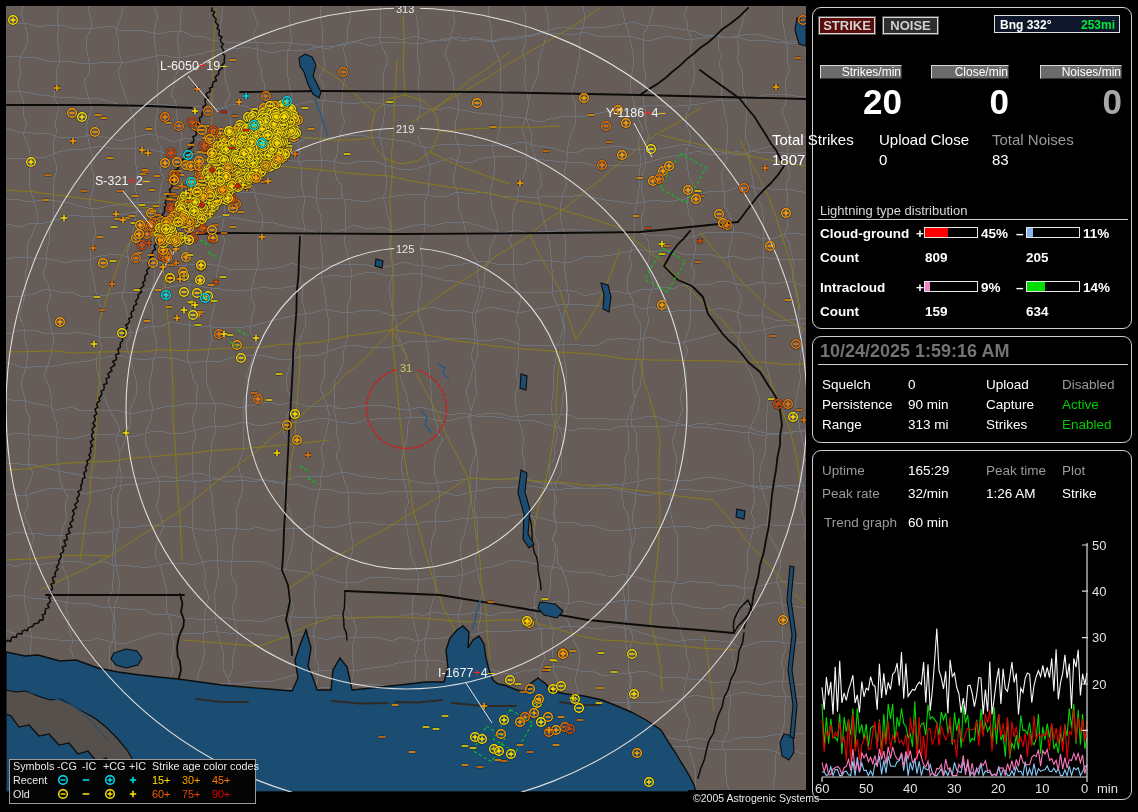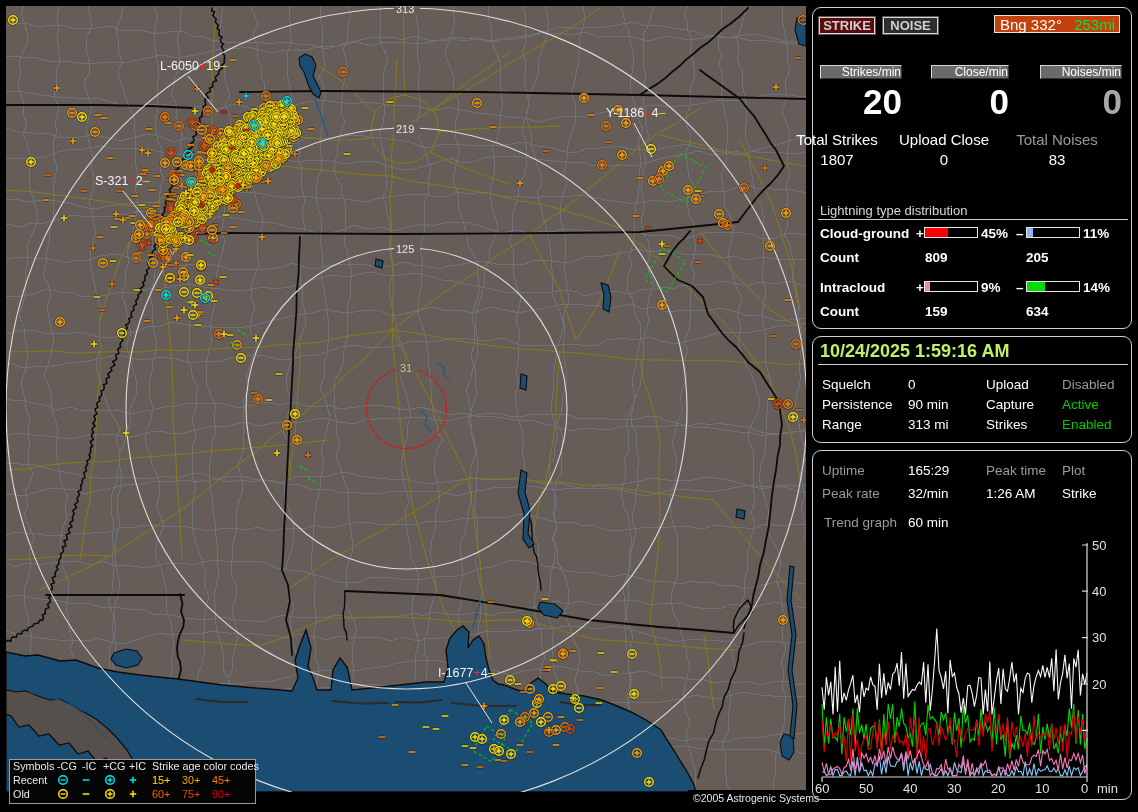--- a/index.html
+++ b/index.html
@@ -1,20 +1,20 @@
 <!DOCTYPE html>
 <html><head><meta charset="utf-8"><style>
 html,body{margin:0;padding:0;background:#000;width:1138px;height:812px;overflow:hidden}
 *{box-sizing:border-box}
 body{font-family:"Liberation Sans", sans-serif;position:relative}
 .panel{position:absolute;border:1px solid #cfcfcf;border-radius:9px;background:transparent}
 .btn{position:absolute;border:1px solid #d8d8d8;outline:1px solid #555;color:#d0d0d0;font-weight:bold;font-size:13px;text-align:center;line-height:16px}
 .mlab{position:absolute;top:65px;height:14px;background:#6a6a6a;border-top:1px solid #d8d8d8;border-left:1px solid #d8d8d8;border-right:1px solid #333;border-bottom:1px solid #333;color:#fff;font-size:12px;text-align:right;line-height:13px}
 .big{position:absolute;top:82px;font-size:35px;font-weight:bold;text-align:right}
-.tot{position:absolute;font-size:15px;text-align:center}
+.tot{position:absolute;font-size:15px;text-align:left}
 .drow{position:absolute;left:820px;width:310px;height:16px;font-size:13.5px;font-weight:bold;color:#fff}
 .drow .dl{position:absolute;left:0;top:0}
 .drow .pm{position:absolute;top:0}
 .drow .bar{position:absolute;top:1px;width:54px;height:11px;border:1px solid #e8e8e8;display:inline-block}
 .drow .fill{position:absolute;left:0;top:0;height:9px;display:inline-block}
 .drow .pv{position:absolute;top:0}
 .irow{position:absolute;left:812px;width:332px;height:16px;font-size:13.5px}
 .irow .ic{position:absolute;top:0;color:#9a9a9a}
 .irow .w{color:#fff}
 .irow .g{color:#00cc00}
@@ -1371,21 +1371,21 @@
 </g>
 </g>
 </svg>
 
 <div class="panel" style="left:812px;top:7px;width:320px;height:322px"></div>
 <div class="panel" style="left:812px;top:336px;width:320px;height:107px"></div>
 <div class="panel" style="left:812px;top:450px;width:320px;height:350px"></div>
 
 <div class="btn" style="left:819px;top:17px;width:56px;height:17px;background:#5c0b0b">STRIKE</div>
 <div class="btn" style="left:883px;top:17px;width:55px;height:17px;background:#2e2e2e">NOISE</div>
-<div style="position:absolute;left:994px;top:15px;width:126px;height:18px;background:#c2410c;border:1px solid #e0e0e0;color:#fff;font-weight:normal;font-size:15px;line-height:18px;padding-left:5px">Bng 332°<span style="color:#00e838;float:right;margin-right:4px">253mi</span></div>
+<div style="position:absolute;left:994px;top:15px;width:126px;height:18px;background:#0f172a;border:1px solid #e0e0e0;color:#fff;font-weight:bold;font-size:12px;line-height:18px;padding-left:5px">Bng 332°<span style="color:#00e838;float:right;margin-right:4px">253mi</span></div>
 
 <div class="mlab" style="left:820px;width:82px">Strikes/min</div>
 <div class="mlab" style="left:931px;width:78px">Close/min</div>
 <div class="mlab" style="left:1040px;width:82px">Noises/min</div>
 
 <div class="big" style="left:772px;width:130px;color:#fff">20</div>
 <div class="big" style="left:879px;width:130px;color:#fff">0</div>
 <div class="big" style="left:992px;width:130px;color:#a8a8a8">0</div>
 
 <div class="tot" style="left:772px;width:130px;top:131px;color:#fff">Total Strikes</div>
@@ -1428,21 +1428,21 @@
       <span class="fill" style="width:35%;background:#00dd00"></span>
     </span>
  <span class="pv" style="left:263px">14%</span>
   </div>
 <div class="drow" style="top:304px">
     <span class="dl">Count</span>
     <span class="pv" style="left:105px">159</span>
     <span class="pv" style="left:206px">634</span>
   </div>
 
-<div style="position:absolute;left:820px;top:341px;color:#bef264;font-weight:bold;font-size:18px">10/24/2025 1:59:16 AM</div>
+<div style="position:absolute;left:820px;top:341px;color:#737373;font-weight:bold;font-size:18px">10/24/2025 1:59:16 AM</div>
 <div style="position:absolute;left:818px;top:364px;width:310px;height:1px;background:#cfcfcf"></div>
 
 <div class="irow" style="top:377px">
     <span style="left:10px" class="ic w">Squelch</span>
     <span style="left:96px" class="ic w">0</span>
     <span style="left:174px" class="ic w">Upload</span>
     <span style="left:250px" class="ic">Disabled</span>
   </div>
 <div class="irow" style="top:397px">
     <span style="left:10px" class="ic w">Persistence</span>

